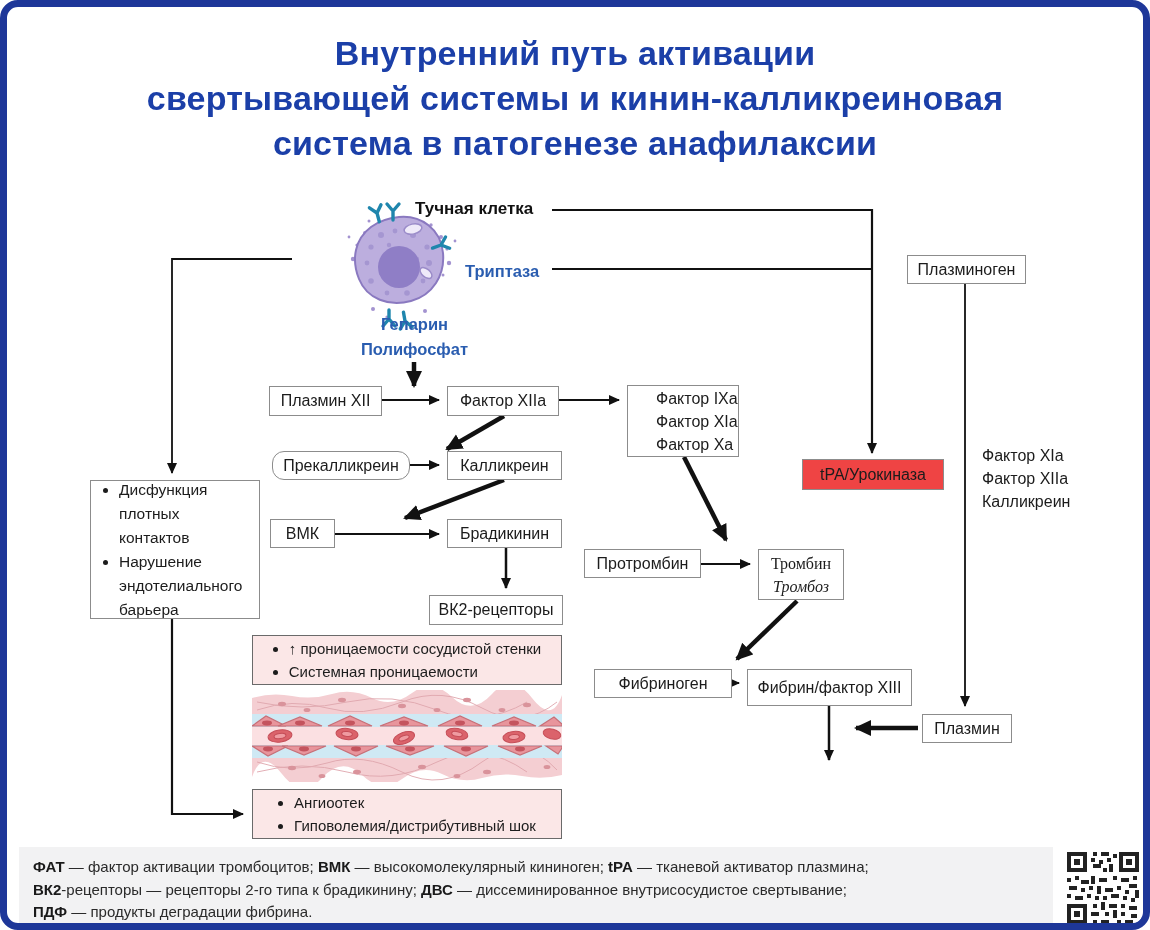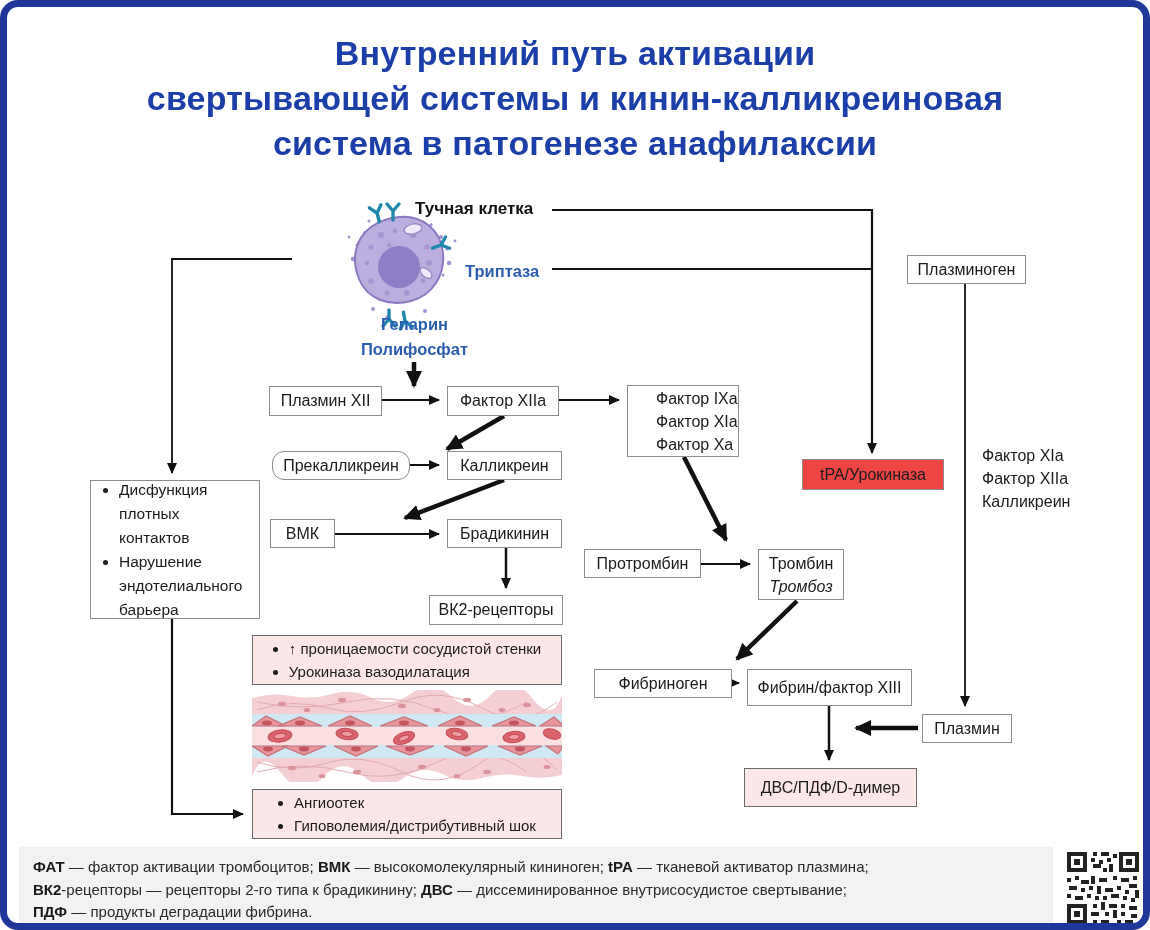--- a/index.html
+++ b/index.html
@@ -2,21 +2,21 @@
 <html><head>
 <meta charset="utf-8">
 <style>
   html,body{margin:0;padding:0;background:#ffffff;font-family:"Liberation Sans","DejaVu Sans",sans-serif;}
   .canvas{position:relative;width:1150px;height:930px;box-sizing:border-box;border:7px solid #1e3799;border-radius:18px;background:#ffffff;overflow:hidden;}
   .title{position:absolute;left:0;top:24px;width:100%;text-align:center;color:#1b3fa8;font-weight:700;font-size:34px;line-height:45px;letter-spacing:.2px;}
   .arrow-layer{position:absolute;left:0;top:0;width:1150px;height:930px;z-index:1;pointer-events:none;}
   .node{position:absolute;z-index:2;background:#fff;border:1.5px solid #8c8c8c;display:flex;align-items:center;justify-content:center;font-size:16px;color:#1c1c1c;text-align:center;box-sizing:border-box;}
   .node.pink{background:#fbe7e7;border-color:#6a6a6a;}
   .node.lav{background:#ef4444;}
-  .node.multiline{flex-direction:column;justify-content:center;}
+  .node.multiline{flex-direction:column;justify-content:center;font-family:Liberation Serif, serif;}
   .node.leftalign{align-items:flex-start;flex-direction:column;justify-content:center;padding-left:28px;text-align:left;}
   .bluelab{position:absolute;z-index:2;color:#2a5db0;font-weight:700;font-size:16.5px;text-align:center;line-height:25px;}
   .blacklab{position:absolute;z-index:2;color:#111;font-weight:700;font-size:17px;}
   .plainlist{position:absolute;z-index:2;color:#1c1c1c;font-size:16px;line-height:23px;text-align:left;}
   ul.bullets{margin:0;padding:0 8px 0 24px;text-align:left;list-style:disc outside;}
   ul.bullets li{margin:0;padding:0;}
   .b15 li{font-size:15px;line-height:23px;}
   .b15i li{font-size:15.5px;line-height:24px;}
   .thrombin-l2{font-style:italic;}
   .legend{position:absolute;left:12px;top:840px;width:1034px;height:82px;z-index:2;background:#f2f2f3;color:#2a2a2a;font-size:15px;line-height:22.5px;padding:9px 14px;box-sizing:border-box;}
@@ -176,21 +176,21 @@
   <div class="node" style="left:83px;top:473px;width:170px;height:139px;">
     <ul class="bullets b15i" style="padding-left:28px;padding-right:6px;">
       <li>Дисфункция плотных контактов</li>
       <li>Нарушение эндотелиального барьера</li>
     </ul>
   </div>
 
   <div class="node pink" style="left:245px;top:628px;width:310px;height:50px;">
     <ul class="bullets b15">
       <li>↑ проницаемости сосудистой стенки</li>
-      <li>Урокиназа вазодилатация</li>
+      <li>Системная проницаемости</li>
     </ul>
   </div>
 
   <div class="node" style="left:900px;top:248px;width:119px;height:29px;">
     <span>Плазминоген</span>
   </div>
   <div class="node lav" style="left:795px;top:452px;width:142px;height:31px;">
     <span>tPA/Урокиназа</span>
   </div>
 
@@ -208,23 +208,20 @@
     <div class="thrombin-l2">Тромбоз</div>
   </div>
   <div class="node" style="left:587px;top:662px;width:138px;height:29px;">
     <span>Фибриноген</span>
   </div>
   <div class="node" style="left:740px;top:662px;width:165px;height:37px;">
     <span>Фибрин/фактор XIII</span>
   </div>
   <div class="node" style="left:915px;top:707px;width:90px;height:29px;">
     <span>Плазмин</span>
-  </div>
-  <div class="node pink" style="left:737px;top:761px;width:173px;height:39px;">
-    <span>ДВС/ПДФ/D-димер</span>
   </div>
 
   <svg class="illus" style="left:245px;top:683px;" width="310" height="92" viewBox="0 0 310 92">
 
     <path d="M0,8 Q20,2 40,6 T80,4 T120,8 T160,3 T200,7 T240,4 T280,8 T310,5 L310,26 L0,26 Z" fill="#f4ced2"></path>
     <path d="M0,66 L310,66 L310,85 Q290,90 270,86 T230,88 T190,84 T150,89 T110,85 T70,88 T30,84 T0,87 Z" fill="#f4ced2"></path>
     <g stroke="#dfa6ad" stroke-width="1" fill="none" opacity="0.9">
       <path d="M5,20 Q40,8 75,18 T150,12 T230,18 T305,12"></path>
       <path d="M5,12 Q50,22 95,12 T185,20 T275,12"></path>
       <path d="M5,72 Q40,84 75,73 T150,82 T230,72 T305,80"></path>

